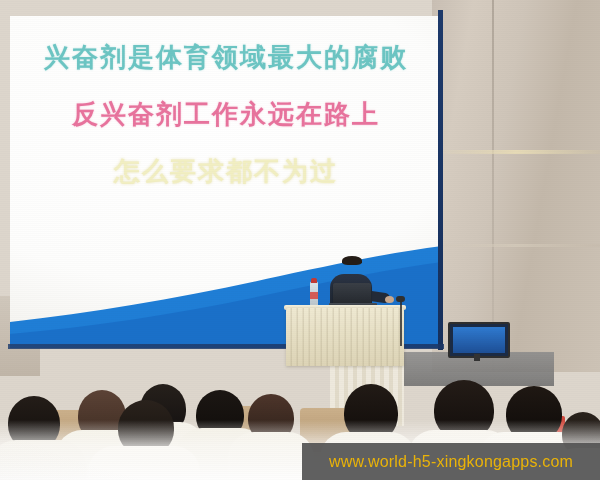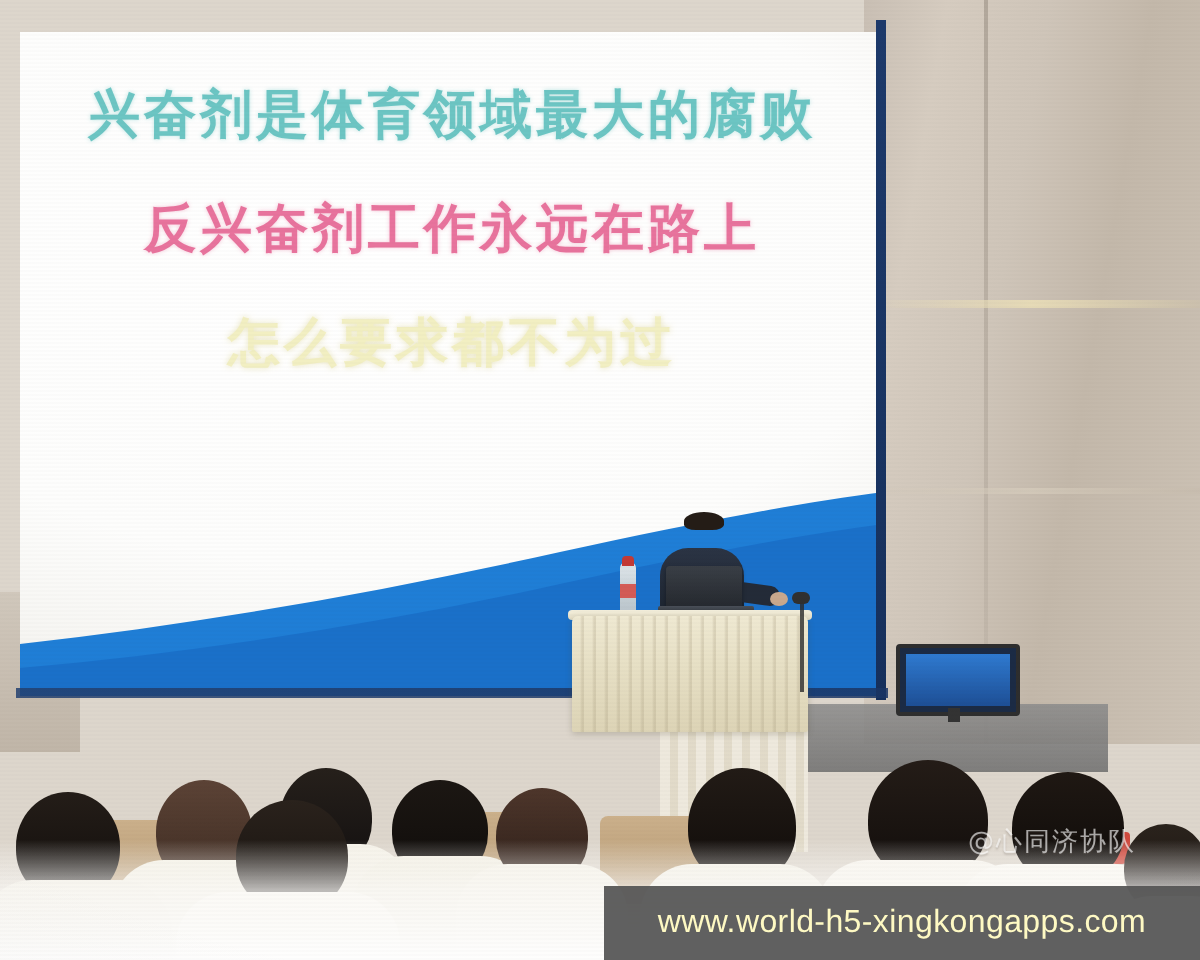--- a/index.html
+++ b/index.html
@@ -109,21 +109,21 @@
   .grain{position:absolute;inset:0;pointer-events:none;opacity:.12;
     background:repeating-linear-gradient(0deg,rgba(0,0,0,.10) 0 1px,rgba(255,255,255,0) 1px 2px);}
 
   
   .wm-badge{position:absolute;left:0;top:0;width:140px;height:33px;
     background:rgba(78,78,78,.94);display:flex;align-items:center;}
   .wm-badge span{color:#fff;font-size:16px;padding-left:16px;letter-spacing:.3px;}
 
   .wm-bar{position:absolute;right:0;bottom:0;width:298px;height:37px;
     background:rgba(84,84,84,.93);display:flex;align-items:center;justify-content:center;}
-  .wm-bar span{color:#fef9c3;font-size:16px;letter-spacing:.2px;}
+  .wm-bar span{color:#eab308;font-size:16px;letter-spacing:.2px;}
 
   .wm-weibo{position:absolute;left:484px;top:412px;color:rgba(255,255,255,.62);
     font-size:13px;letter-spacing:1px;font-family:"DejaVu Sans","Liberation Sans",sans-serif;
     text-shadow:0 1px 1px rgba(90,80,70,.25);white-space:nowrap;}
 </style>
 </head>
 <body>
 
 <div id="stage">
 
@@ -240,20 +240,19 @@
         <div class="body" style="left:-6px;top:40px;width:72px;height:36px;background:linear-gradient(180deg,#f6f3ea,#e7e2d3);"></div>
       </div>
 
       <div class="blur-fg"></div>
     </div>
 
     <div class="soft"></div>
     <div class="grain"></div>
   </div>
 
-  <div class="wm-weibo">@心同济协队</div>
 
 
   <div class="wm-bar">
     <span>www.world-h5-xingkongapps.com</span>
   </div>
 
 </div>
 
 </body></html>

